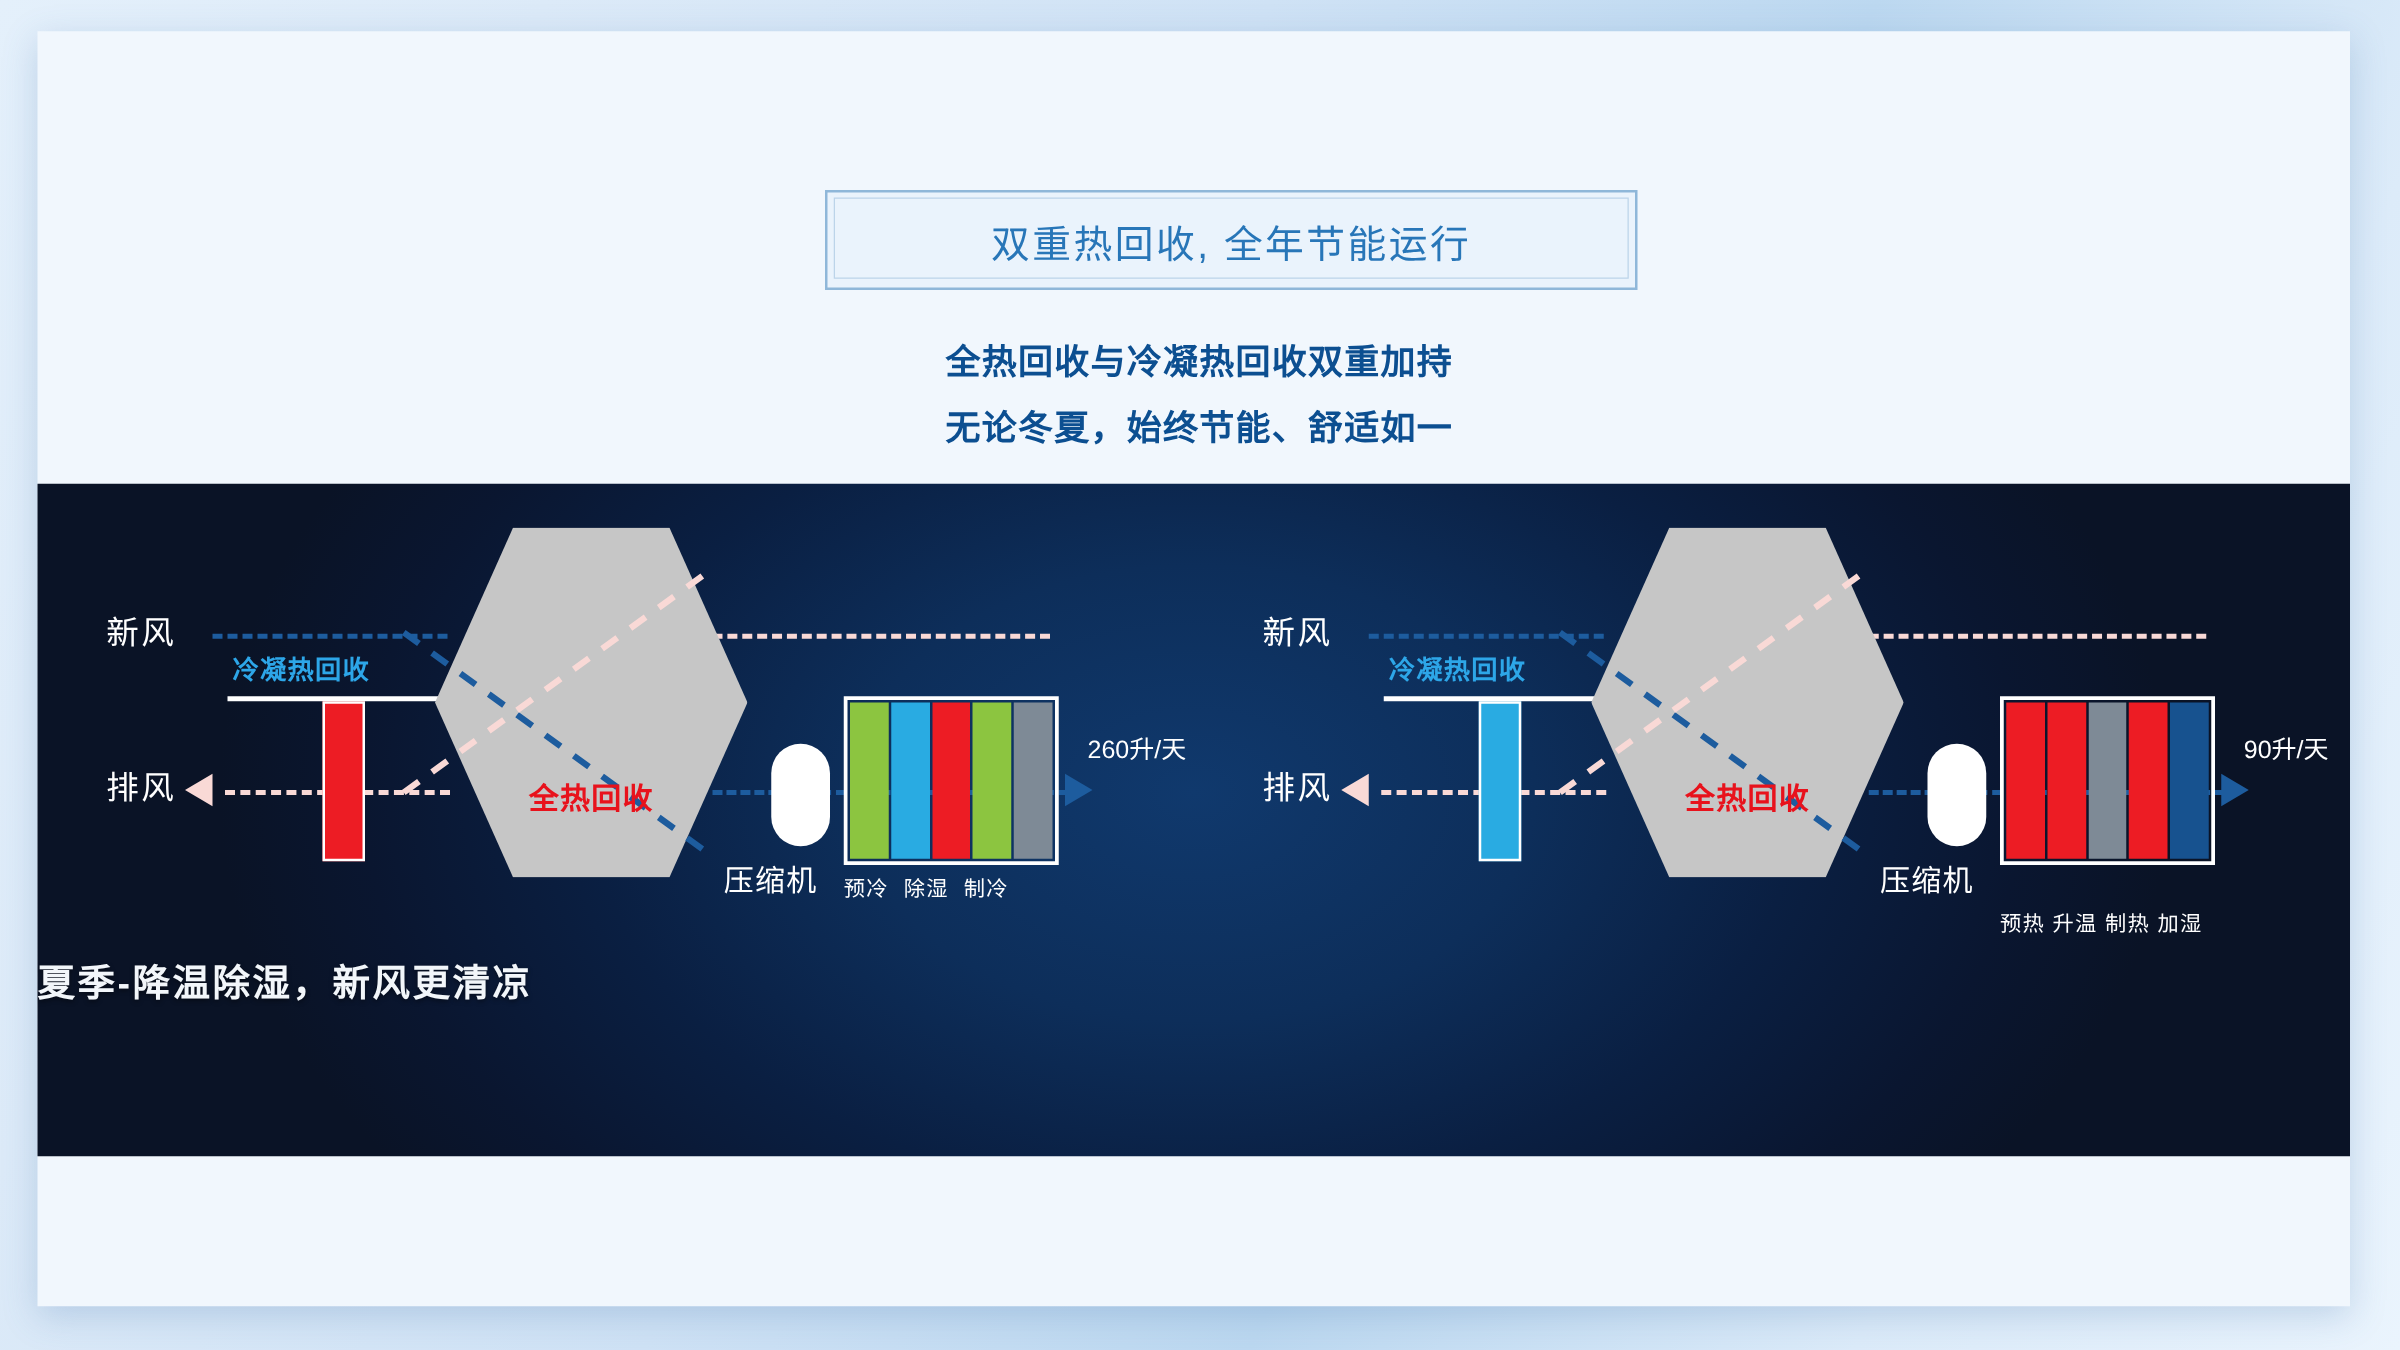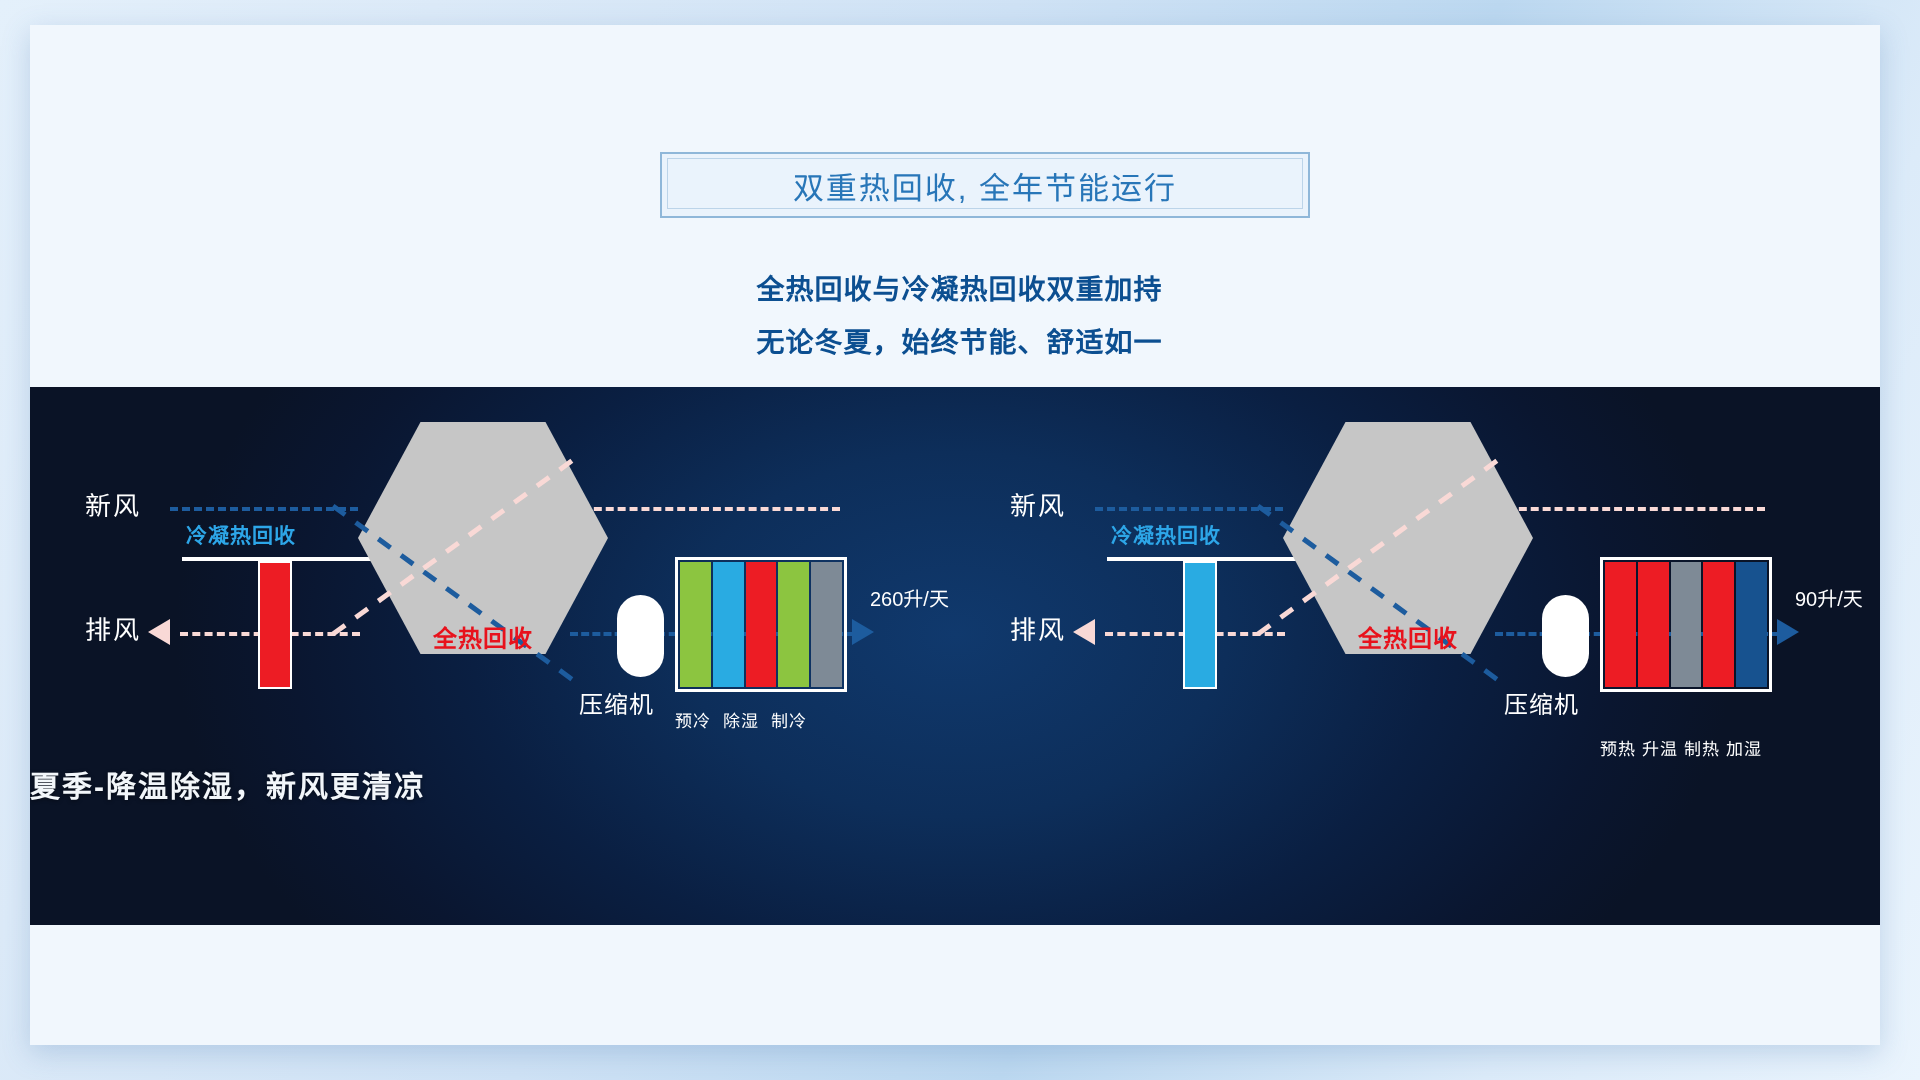--- a/index.html
+++ b/index.html
@@ -26,21 +26,21 @@
     background: #f1f7fd;
     box-shadow: 0 8px 26px rgba(70,120,175,0.25);
   }
 
   
   .title-box {
     position: absolute;
     left: 630px;
     top: 127px;
     width: 650px;
-    height: 66px;
+    height: 80px;
     border: 2px solid #8fb7d9;
     box-sizing: border-box;
     background: #eaf3fc;
   }
   .title-box-inner {
     position: absolute;
     left: 5px;
     top: 4px;
     right: 5px;
     bottom: 7px;
@@ -188,24 +188,24 @@
     top: 174px;
     width: 34px;
     height: 128px;
     border: 2px solid #ffffff;
     box-sizing: border-box;
   }
 
   
   .hex-wrap {
     position: absolute;
-    left: 328px;
+    left: 318px;
     top: 35px;
     width: 250px;
-    height: 232px;
+    height: 280px;
   }
   .hex {
     position: absolute;
     inset: 0;
     background: #c6c6c6;
     clip-path: polygon(25% 0%, 75% 0%, 100% 50%, 75% 100%, 25% 100%, 0% 50%);
   }
   .hex-label {
     position: absolute;
     left: 0; right: 0;
@@ -257,21 +257,21 @@
     gap: 2px;
     padding: 2px;
   }
   .coil-bar {
     flex: 1 1 0;
     height: 100%;
   }
   .coil-labels {
     position: absolute;
     left: 645px;
-    top: 320px;
+    top: 310px;
     width: 190px;
     display: flex;
     color: #ffffff;
     font-size: 17px;
     letter-spacing: 1px;
   }
   .coil-labels span { white-space: nowrap; }
   .coil-labels.summer span { margin-right: 12px; }
   .coil-labels.winter span { margin-right: 6px; margin-top: 28px; }
 

